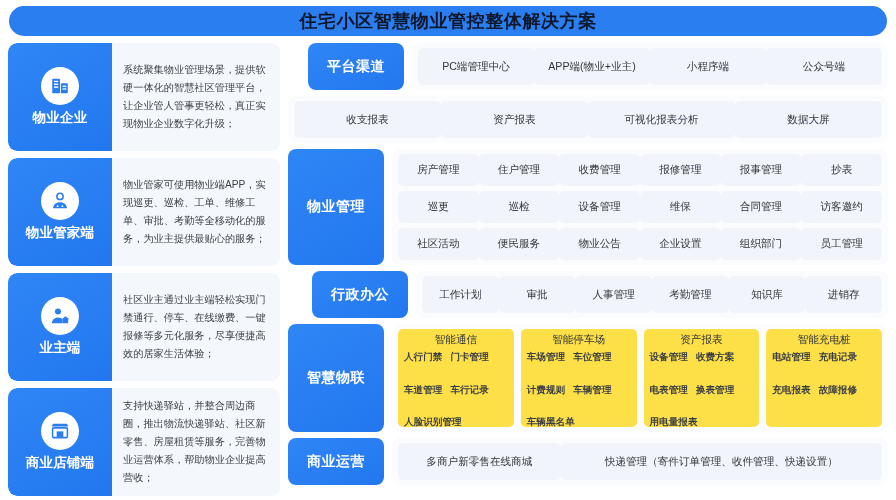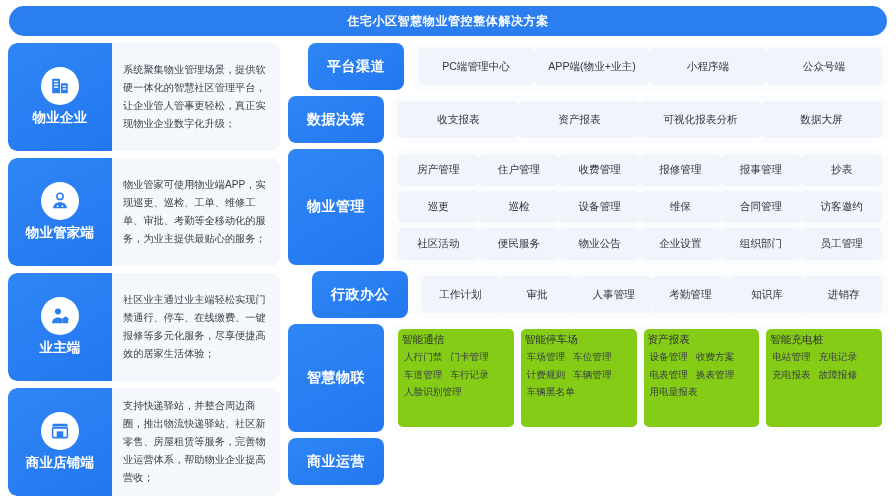--- a/index.html
+++ b/index.html
@@ -26,22 +26,22 @@
     height: 30px;
     background: #2a7ef0;
     border-radius: 15px;
     display: flex;
     align-items: center;
     justify-content: center;
     flex: 0 0 auto;
     margin: 0 1px 7px 1px;
   }
   .title-bar .title-text {
-    color: #ffffff;
-    font-size: 12px;
+    color: #0f172a;
+    font-size: 18px;
     font-weight: bold;
     letter-spacing: 0.6px;
   }
 
   
   .body-row {
     display: flex;
     flex: 1 1 auto;
     gap: 8px;
     min-height: 0;
@@ -187,41 +187,43 @@
 
   
   .iot-row {
     display: flex;
     gap: 7px;
     flex: 1 1 auto;
     min-height: 0;
   }
   .iot-group {
     flex: 1 1 0;
-    background: #84cc16;
+    background: #fde047;
     border-radius: 5px;
     padding: 4px 4px 3px 4px;
     display: flex;
     flex-direction: column;
+    align-items: center;
     min-width: 0;
   }
   .iot-group-title {
     font-size: 10.6px;
     color: #2f333a;
     margin-bottom: 2px;
     white-space: nowrap;
   }
   .iot-items {
     display: flex;
     flex-wrap: wrap;
     justify-content: flex-start;
     align-content: flex-start;
-    gap: 2px 8px;
+    gap: 17px 8px;
     width: 100%;
     padding-left: 2px;
+    font-weight: bold;
   }
   .iot-item {
     font-size: 9.6px;
     color: #3a3e45;
     white-space: nowrap;
     line-height: 1.62;
   }
   .iot-item.w-full { width: 100%; }
 </style>
 </head>
@@ -316,21 +318,20 @@
           <div class="chip-row">
             <div class="chip">PC端管理中心</div>
             <div class="chip">APP端(物业+业主)</div>
             <div class="chip">小程序端</div>
             <div class="chip">公众号端</div>
           </div>
         </div>
       </div>
 
       <div class="section-row r-data">
-        <div class="section-label">数据决策</div>
         <div class="section-body">
           <div class="chip-row">
             <div class="chip">收支报表</div>
             <div class="chip">资产报表</div>
             <div class="chip">可视化报表分析</div>
             <div class="chip">数据大屏</div>
           </div>
         </div>
       </div>
 
@@ -425,18 +426,24 @@
                 <span class="iot-item">故障报修</span>
               </div>
             </div>
 
           </div>
         </div>
       </div>
 
       <div class="section-row r-business">
         <div class="section-label">商业运营</div>
+        <div class="section-body">
+          <div class="chip-row">
+            <div class="chip flex-1">多商户新零售在线商城</div>
+            <div class="chip flex-2">快递管理（寄件订单管理、收件管理、快递设置）</div>
+          </div>
+        </div>
       </div>
 
     </div>
 
   </div>
 </div>
 
 </body></html>

